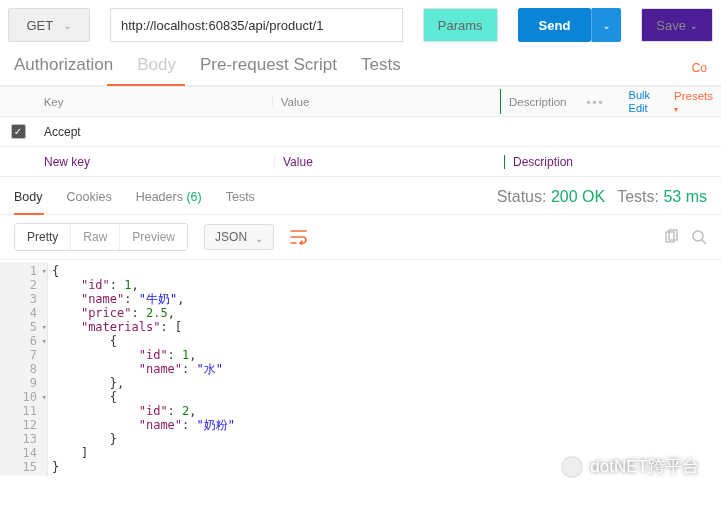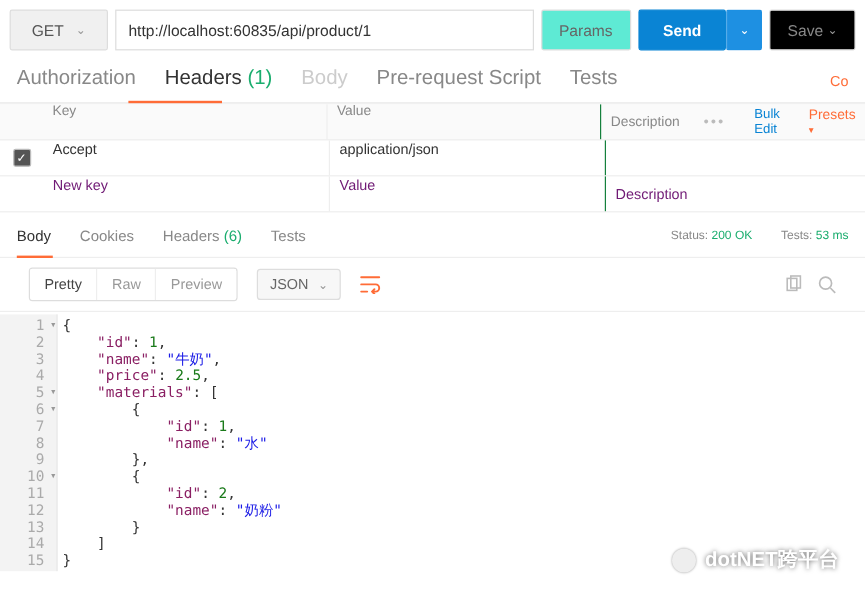--- a/index.html
+++ b/index.html
@@ -1,72 +1,72 @@
 <!DOCTYPE html>
 <html><head>
 <meta charset="utf-8">
 <style>
 *{box-sizing:border-box;margin:0;padding:0}
 body{font-family:-apple-system,BlinkMacSystemFont,"Segoe UI",Helvetica,Arial,sans-serif;font-size:12px;color:#666;background:#fff;width:721px;height:512px;overflow:hidden;position:relative}
-.top{display:flex;gap:6px;padding:8px 8px 8px 8px;align-items:stretch}
-.btn{display:inline-flex;align-items:center;justify-content:center;height:34px;padding:0 14px;border:1px solid #ddd;background:#000000;color:#666;cursor:pointer;border-radius:2px;font-size:13px}
+.top{display:flex;gap:20px;padding:8px 8px 8px 8px;align-items:stretch}
+.btn{display:inline-flex;align-items:center;justify-content:center;height:34px;padding:0 14px;border:1px solid #ddd;background:#4c1d95;color:#666;cursor:pointer;border-radius:2px;font-size:13px}
 .method{width:82px;background:#f0f0f0;display:flex;align-items:center;justify-content:center;gap:10px;cursor:pointer;color:#555;font-weight:500}
 .url{flex:1;border:1px solid #ddd;padding:0 10px;font-size:13px;color:#333;background:#fff}
 .params{background:#5eead4;border:1px solid #ddd}
 .send-wrap{display:flex}
 .send{background:#0a84d4;color:#fff;border-color:#0a84d4;font-weight:700;padding:0 20px}
 .send-dd{width:28px;background:#1e90e2;border-color:#1e90e2;border-left:1px solid rgba(255,255,255,.25);color:#fff}
 .save{color:#888}
 .chev{font-size:10px;color:#999}
 .tabs1{display:flex;gap:24px;padding:0 14px;border-bottom:1px solid #eee;align-items:flex-end;height:36px;position:relative}
 .tab1{padding:10px 0;cursor:pointer;color:#888;font-size:17px}
 .tab1.active{color:#333}
 .tab1.headers{color:#333}
 .tab1.headers .cnt{color:#1aad6e}
 .underline1{position:absolute;bottom:-1px;left:107px;width:78px;height:2px;background:#ff6c37}
 .cookies{margin-left:auto;color:#ff6c37;padding:10px 0}
 .hdr-table{border-top:1px solid #eee}
-.hrow{display:flex;height:30px;border-bottom:1px solid #eee}
+.hrow{display:flex;align-items:center;height:30px;border-bottom:1px solid #eee}
 .hrow.head{background:#fafafa;color:#888;font-size:11.5px}
 .chk{width:36px;display:flex;align-items:center;justify-content:center}
 .chkbox{width:15px;height:15px;border:1px solid #bbb;border-radius:2px;background:#555;display:flex;align-items:center;justify-content:center;color:#fff;font-size:10px}
 .c-key{width:238px;padding:0 8px}
 .c-val{width:230px;padding:0 8px;border-left:1px solid #eee}
 .c-desc{flex:1;padding:0 8px;border-left:1px solid #15803d;display:flex;align-items:center;gap:20px}
 .dots{color:#bbb;letter-spacing:2px;font-weight:700;margin-left:auto}
 .bulk{color:#0a84d4;font-size:11px;line-height:1.1;text-align:left;padding:0 4px}
 .presets{color:#ff6c37;font-size:11.5px}
 .placeholder{color:#701a75}
 .tabs2{display:flex;gap:24px;padding:0 14px;border-bottom:1px solid #eee;align-items:center;height:36px;position:relative;margin-top:2px}
 .tab2{padding:10px 0;cursor:pointer;color:#888;font-size:12.5px}
 .tab2.active{color:#333}
 .tab2 .cnt{color:#1aad6e}
 .underline2{position:absolute;bottom:-1px;left:14px;width:30px;height:2px;background:#ff6c37}
-.meta{margin-left:auto;display:flex;gap:24px;font-size:10px;color:#888}
+.meta{margin-left:auto;display:flex;gap:12px;font-size:16px;color:#888}
 .meta .v{color:#1aad6e}
-.viewbar{display:flex;align-items:center;gap:6px;padding:8px 24px;border-bottom:1px solid #eee}
+.viewbar{display:flex;align-items:center;gap:6px;padding:8px 14px;border-bottom:1px solid #eee}
 .seg{display:flex;border:1px solid #ddd;border-radius:3px;overflow:hidden}
 .seg .sb{padding:6px 12px;cursor:pointer;color:#999;font-size:12px;background:#fff}
 .seg .sb.on{background:#fff;color:#444;font-weight:500}
 .seg .sb+.sb{border-left:1px solid #eee}
 .fmt{display:flex;align-items:flex-end;gap:8px;padding:5px 10px;border:1px solid #ddd;border-radius:3px;background:#f7f7f7;cursor:pointer;color:#666;margin-left:10px;font-size:12px}
 .wrapicon{margin-left:10px;cursor:pointer}
 .wrapicon svg{display:block}
 .tools{margin-left:auto;display:flex;gap:12px;color:#bbb}
 .tools svg{display:block}
 .code{display:flex;font-family:Consolas,Menlo,monospace;font-size:12px;line-height:14px;padding-top:2px}
 .gutter{width:48px;background:#f3f3f3;color:#aaa;text-align:right;padding:2px 10px 2px 4px;border-right:1px solid #e8e8e8}
 .gutter div{height:14px;position:relative}
 .fold::after{content:"▾";position:absolute;right:-10px;top:0;font-size:9px;color:#999}
 .src{padding:2px 4px;white-space:pre;color:#333}
 .k{color:#8a1f63}
 .s{color:#1a1ae6}
 .n{color:#1a7a1a}
 .p{color:#333}
-.watermark{position:absolute;right:22px;bottom:34px;color:#fff;font-size:17px;font-weight:700;text-shadow:0 0 4px rgba(0,0,0,.6);display:flex;align-items:center;gap:8px}
+.watermark{position:absolute;right:22px;bottom:34px;color:#fff;font-size:17px;font-weight:400;text-shadow:0 0 4px rgba(0,0,0,.6);display:flex;align-items:center;gap:8px}
 .wm-ic{width:20px;height:20px;border-radius:50%;background:#eee;box-shadow:0 0 2px rgba(0,0,0,.4)}
 </style>
 </head>
 <body>
 
 <div class="top">
   <div class="btn method">
     <span>GET</span>
     <span class="chev">⌄</span>
   </div>
@@ -78,24 +78,20 @@
         <span class="chev" style="color:#fff">⌄</span>
       </div>
   </div>
   <div class="btn save">
     <span>Save</span>&nbsp;<span class="chev">⌄</span>
   </div>
 </div>
 
 <div class="tabs1">
   <div class="tab1">Authorization</div>
-  <div class="tab1 headers active">
-    <span>Headers</span>
-    <span class="cnt">(1)</span>
-  </div>
   <div class="tab1" style="color:#ccc">Body</div>
   <div class="tab1">Pre-request Script</div>
   <div class="tab1">Tests</div>
   <div class="cookies">Co</div>
   <div class="underline1"></div>
 </div>
 
 <div class="hdr-table">
   <div class="hrow head">
     <div class="chk"></div>
@@ -106,21 +102,20 @@
       <span class="dots">•••</span>
       <div class="bulk"><span>Bulk Edit</span></div>
       <div class="presets"><span>Presets</span> <span style="font-size:8px">▾</span></div>
     </div>
   </div>
   <div class="hrow">
     <div class="chk">
         <div class="chkbox">✓</div>
       </div>
     <div class="c-key" style="color:#333">Accept</div>
-    <div class="c-val" style="color:#333">application/json</div>
     <div class="c-desc"></div>
   </div>
   <div class="hrow">
     <div class="chk"></div>
     <div class="c-key placeholder">New key</div>
     <div class="c-val placeholder">Value</div>
     <div class="c-desc placeholder">Description</div>
   </div>
 </div>
 

